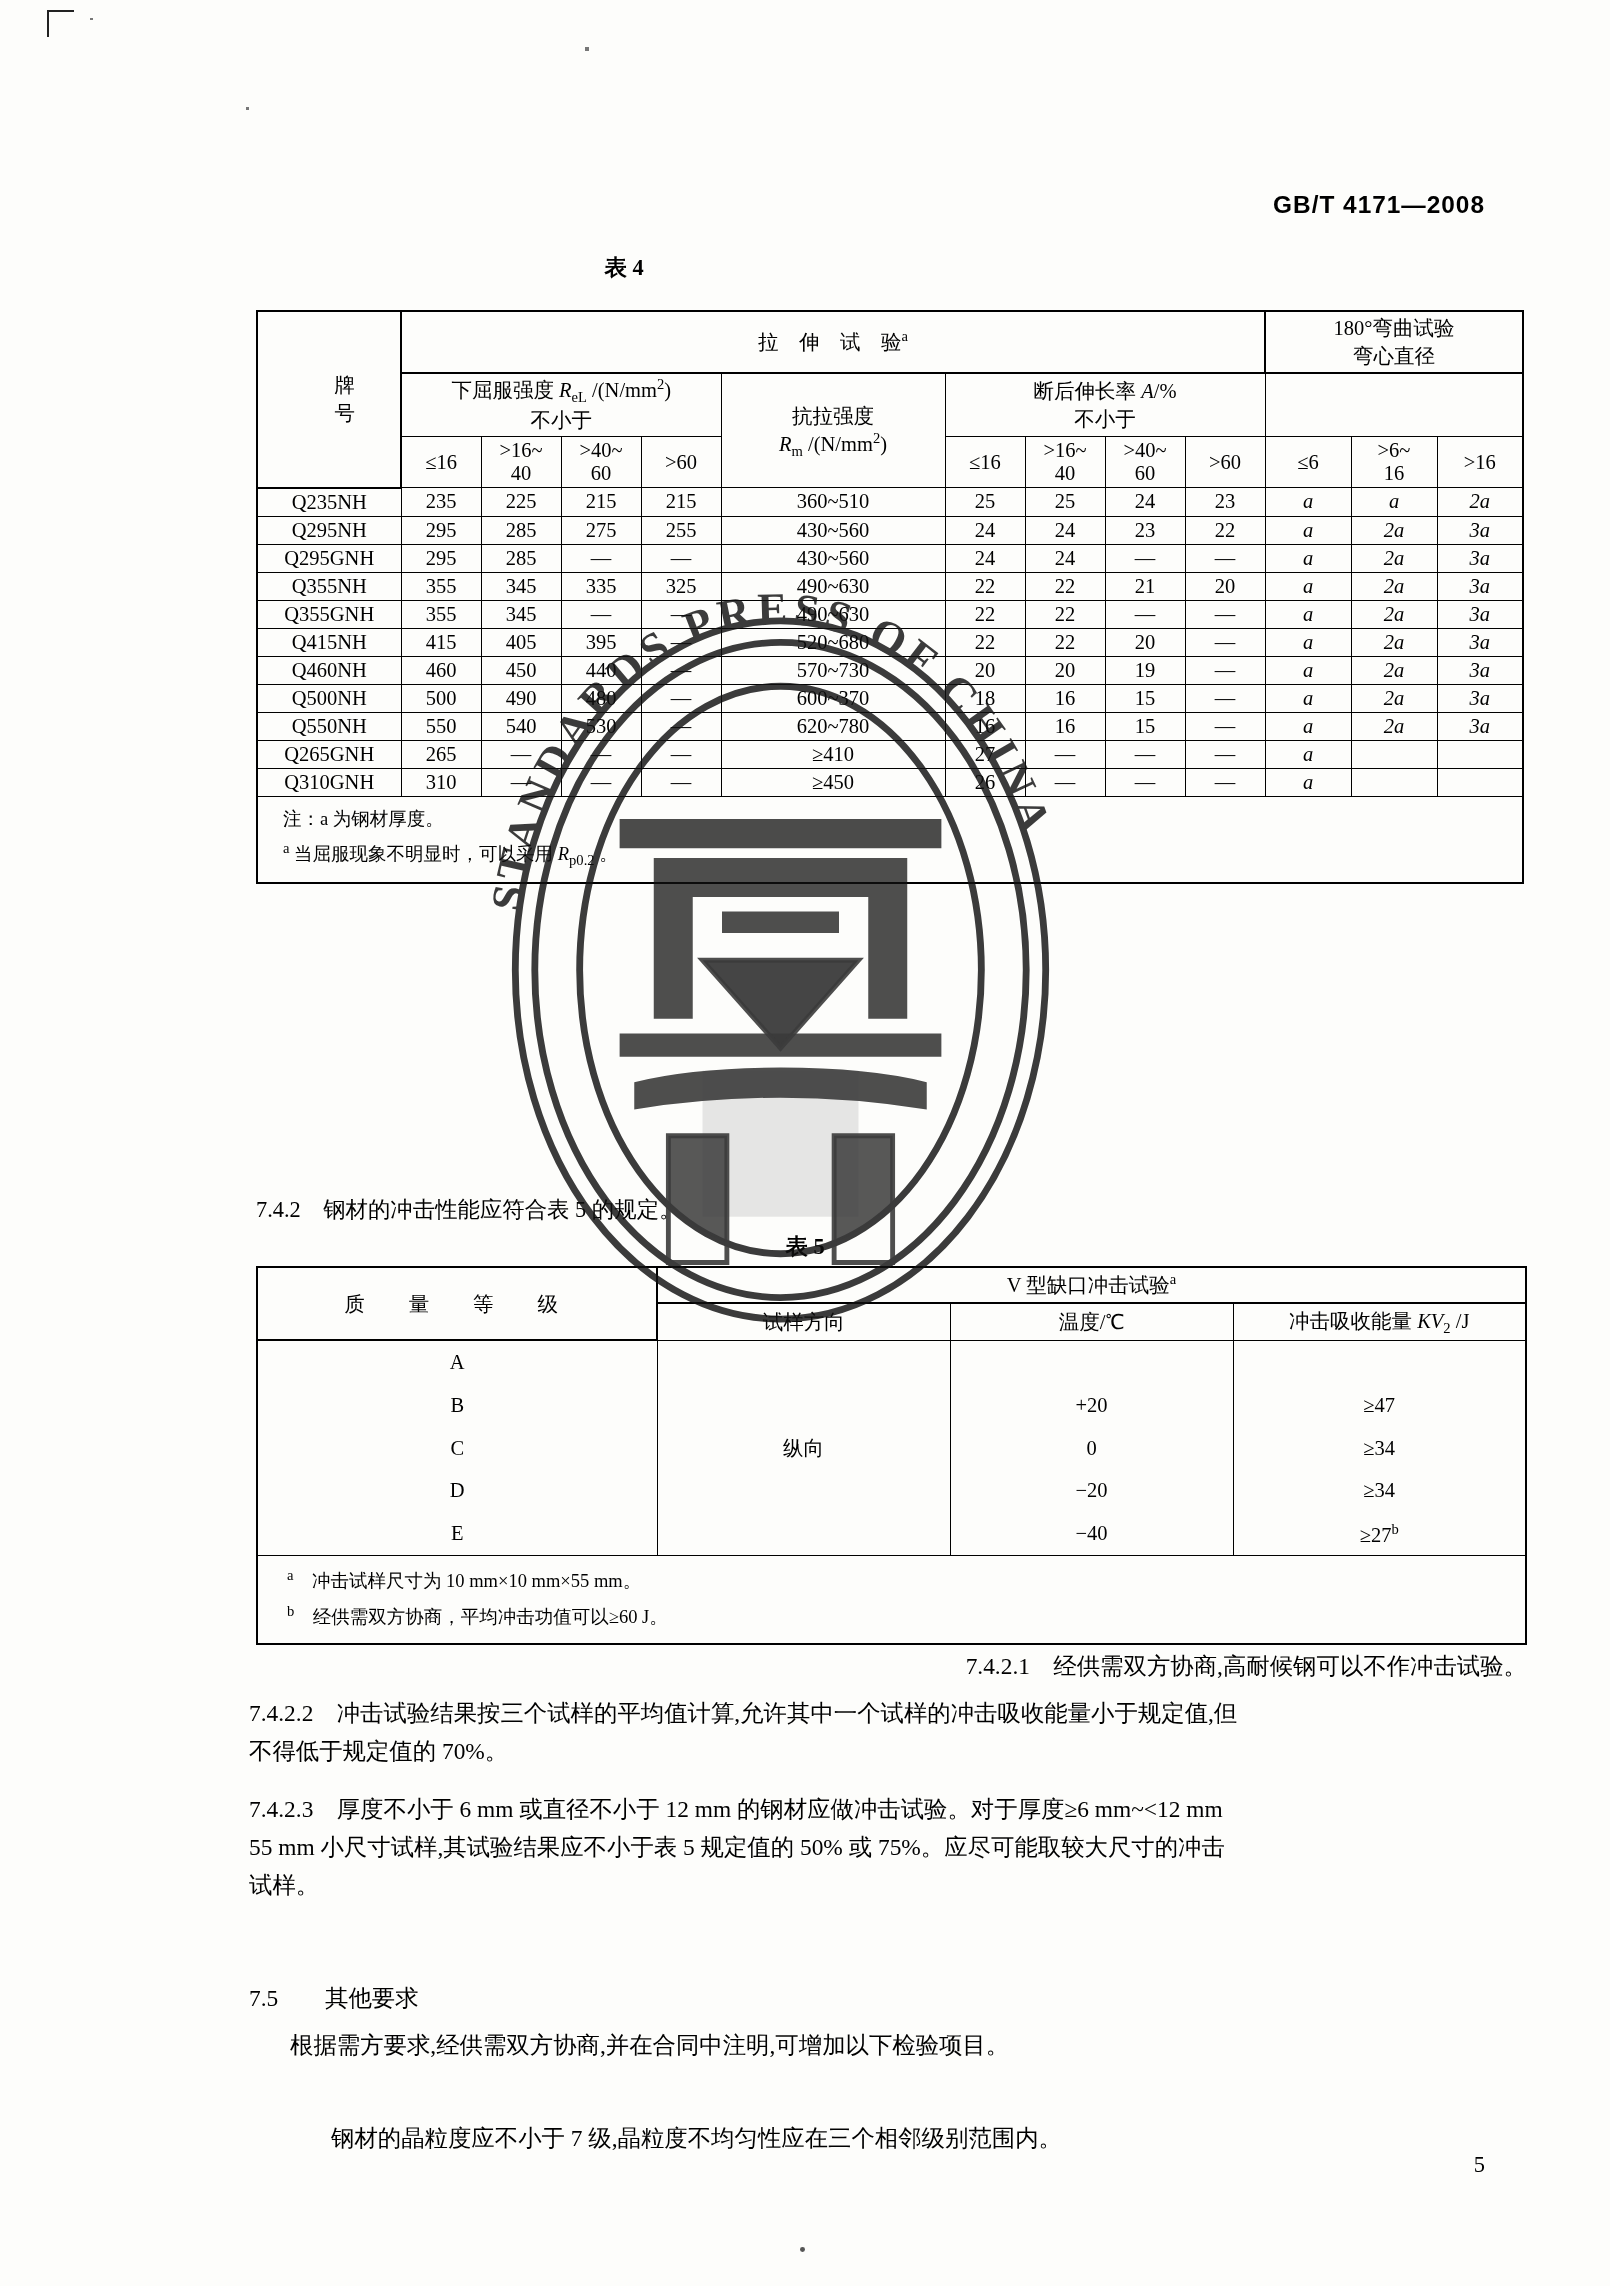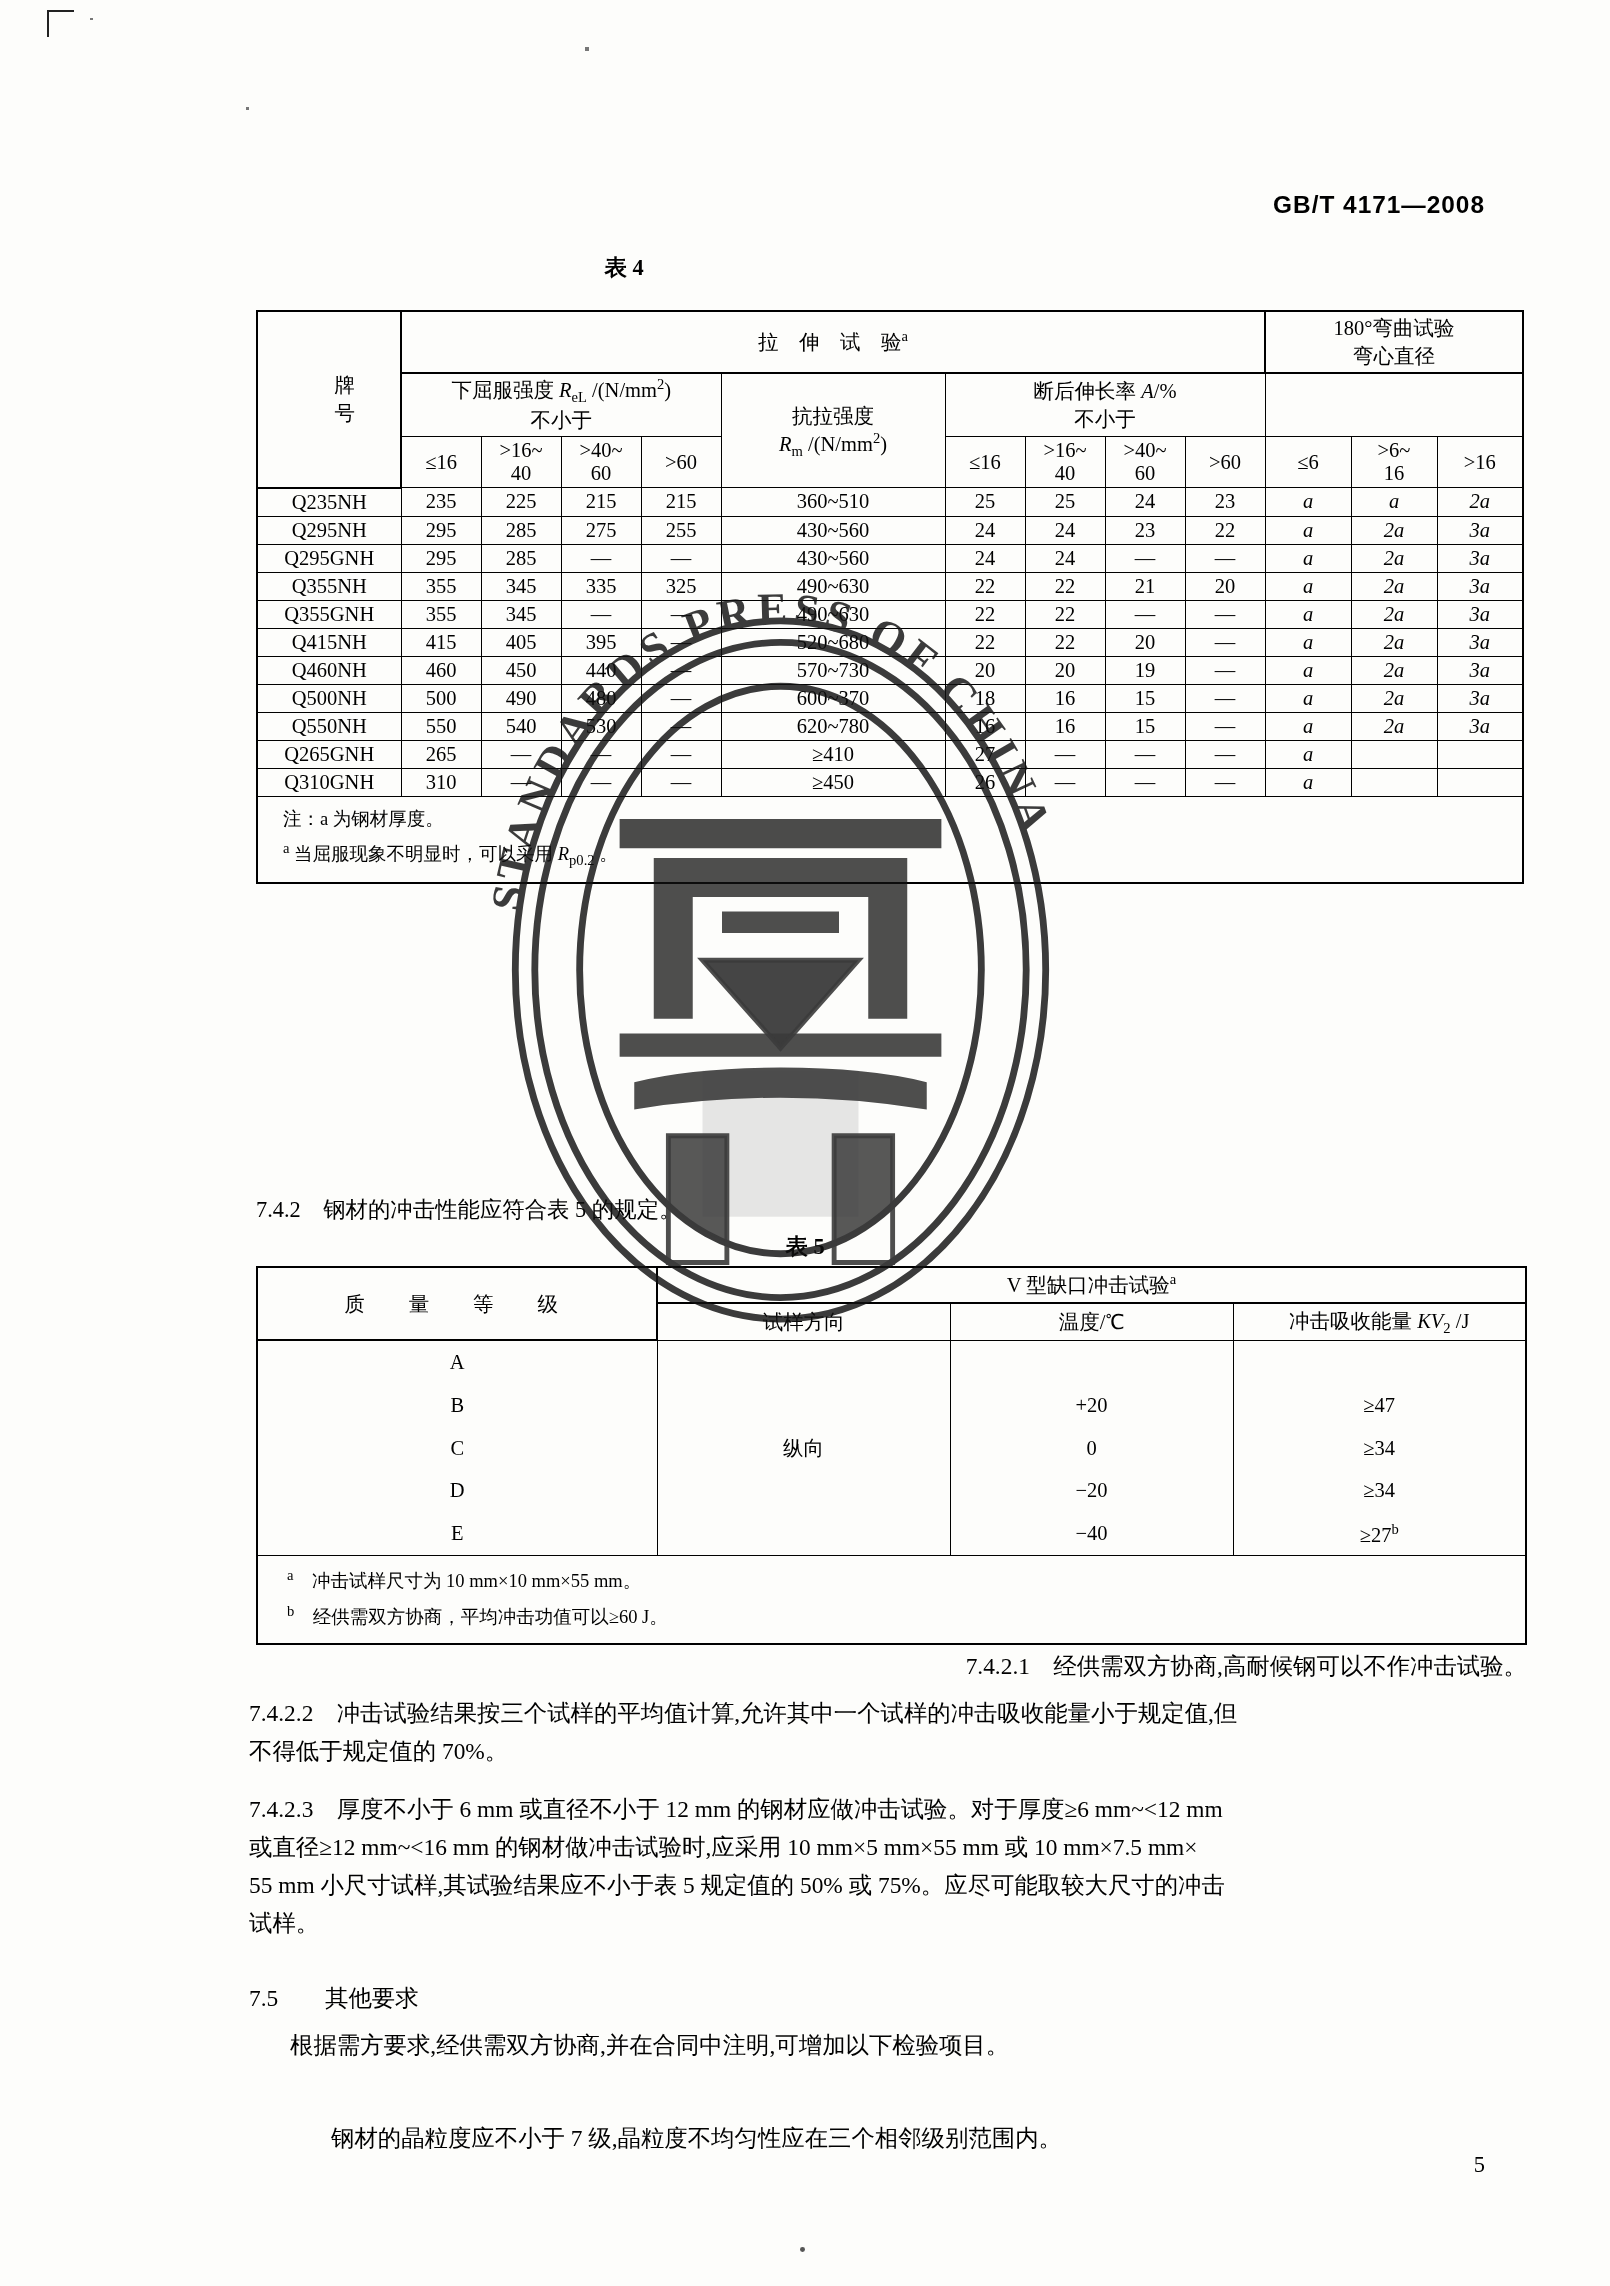--- a/index.html
+++ b/index.html
@@ -364,21 +364,20 @@
     </tbody>
   </table>
 
   <div class="body-text bt1">7.4.2.1　经供需双方协商,高耐候钢可以不作冲击试验。</div>
   <div class="body-text bt2">
     <span class="hang">7.4.2.2　冲击试验结果按三个试样的平均值计算,允许其中一个试样的冲击吸收能量小于规定值,但</span>
     <span class="hang">不得低于规定值的 70%。</span>
   </div>
   <div class="body-text bt3">
     <span class="hang">7.4.2.3　厚度不小于 6 mm 或直径不小于 12 mm 的钢材应做冲击试验。对于厚度≥6 mm~&lt;12 mm</span>
-    <span class="hang">或直径≥12 mm~&lt;16 mm 的钢材做冲击试验时,应采用 10 mm×5 mm×55 mm 或 10 mm×7.5 mm×</span>
     <span class="hang">55 mm 小尺寸试样,其试验结果应不小于表 5 规定值的 50% 或 75%。应尽可能取较大尺寸的冲击</span>
     <span class="hang">试样。</span>
   </div>
   <div class="body-text bt4" style="font-weight:normal;">7.5　　其他要求</div>
   <div class="body-text bt5 ind1">根据需方要求,经供需双方协商,并在合同中注明,可增加以下检验项目。</div>
   <div class="body-text bt7 ind2">钢材的晶粒度应不小于 7 级,晶粒度不均匀性应在三个相邻级别范围内。</div>
 
   <div class="pagenum">5</div>
   <div class="bottom-dot"></div>
 

